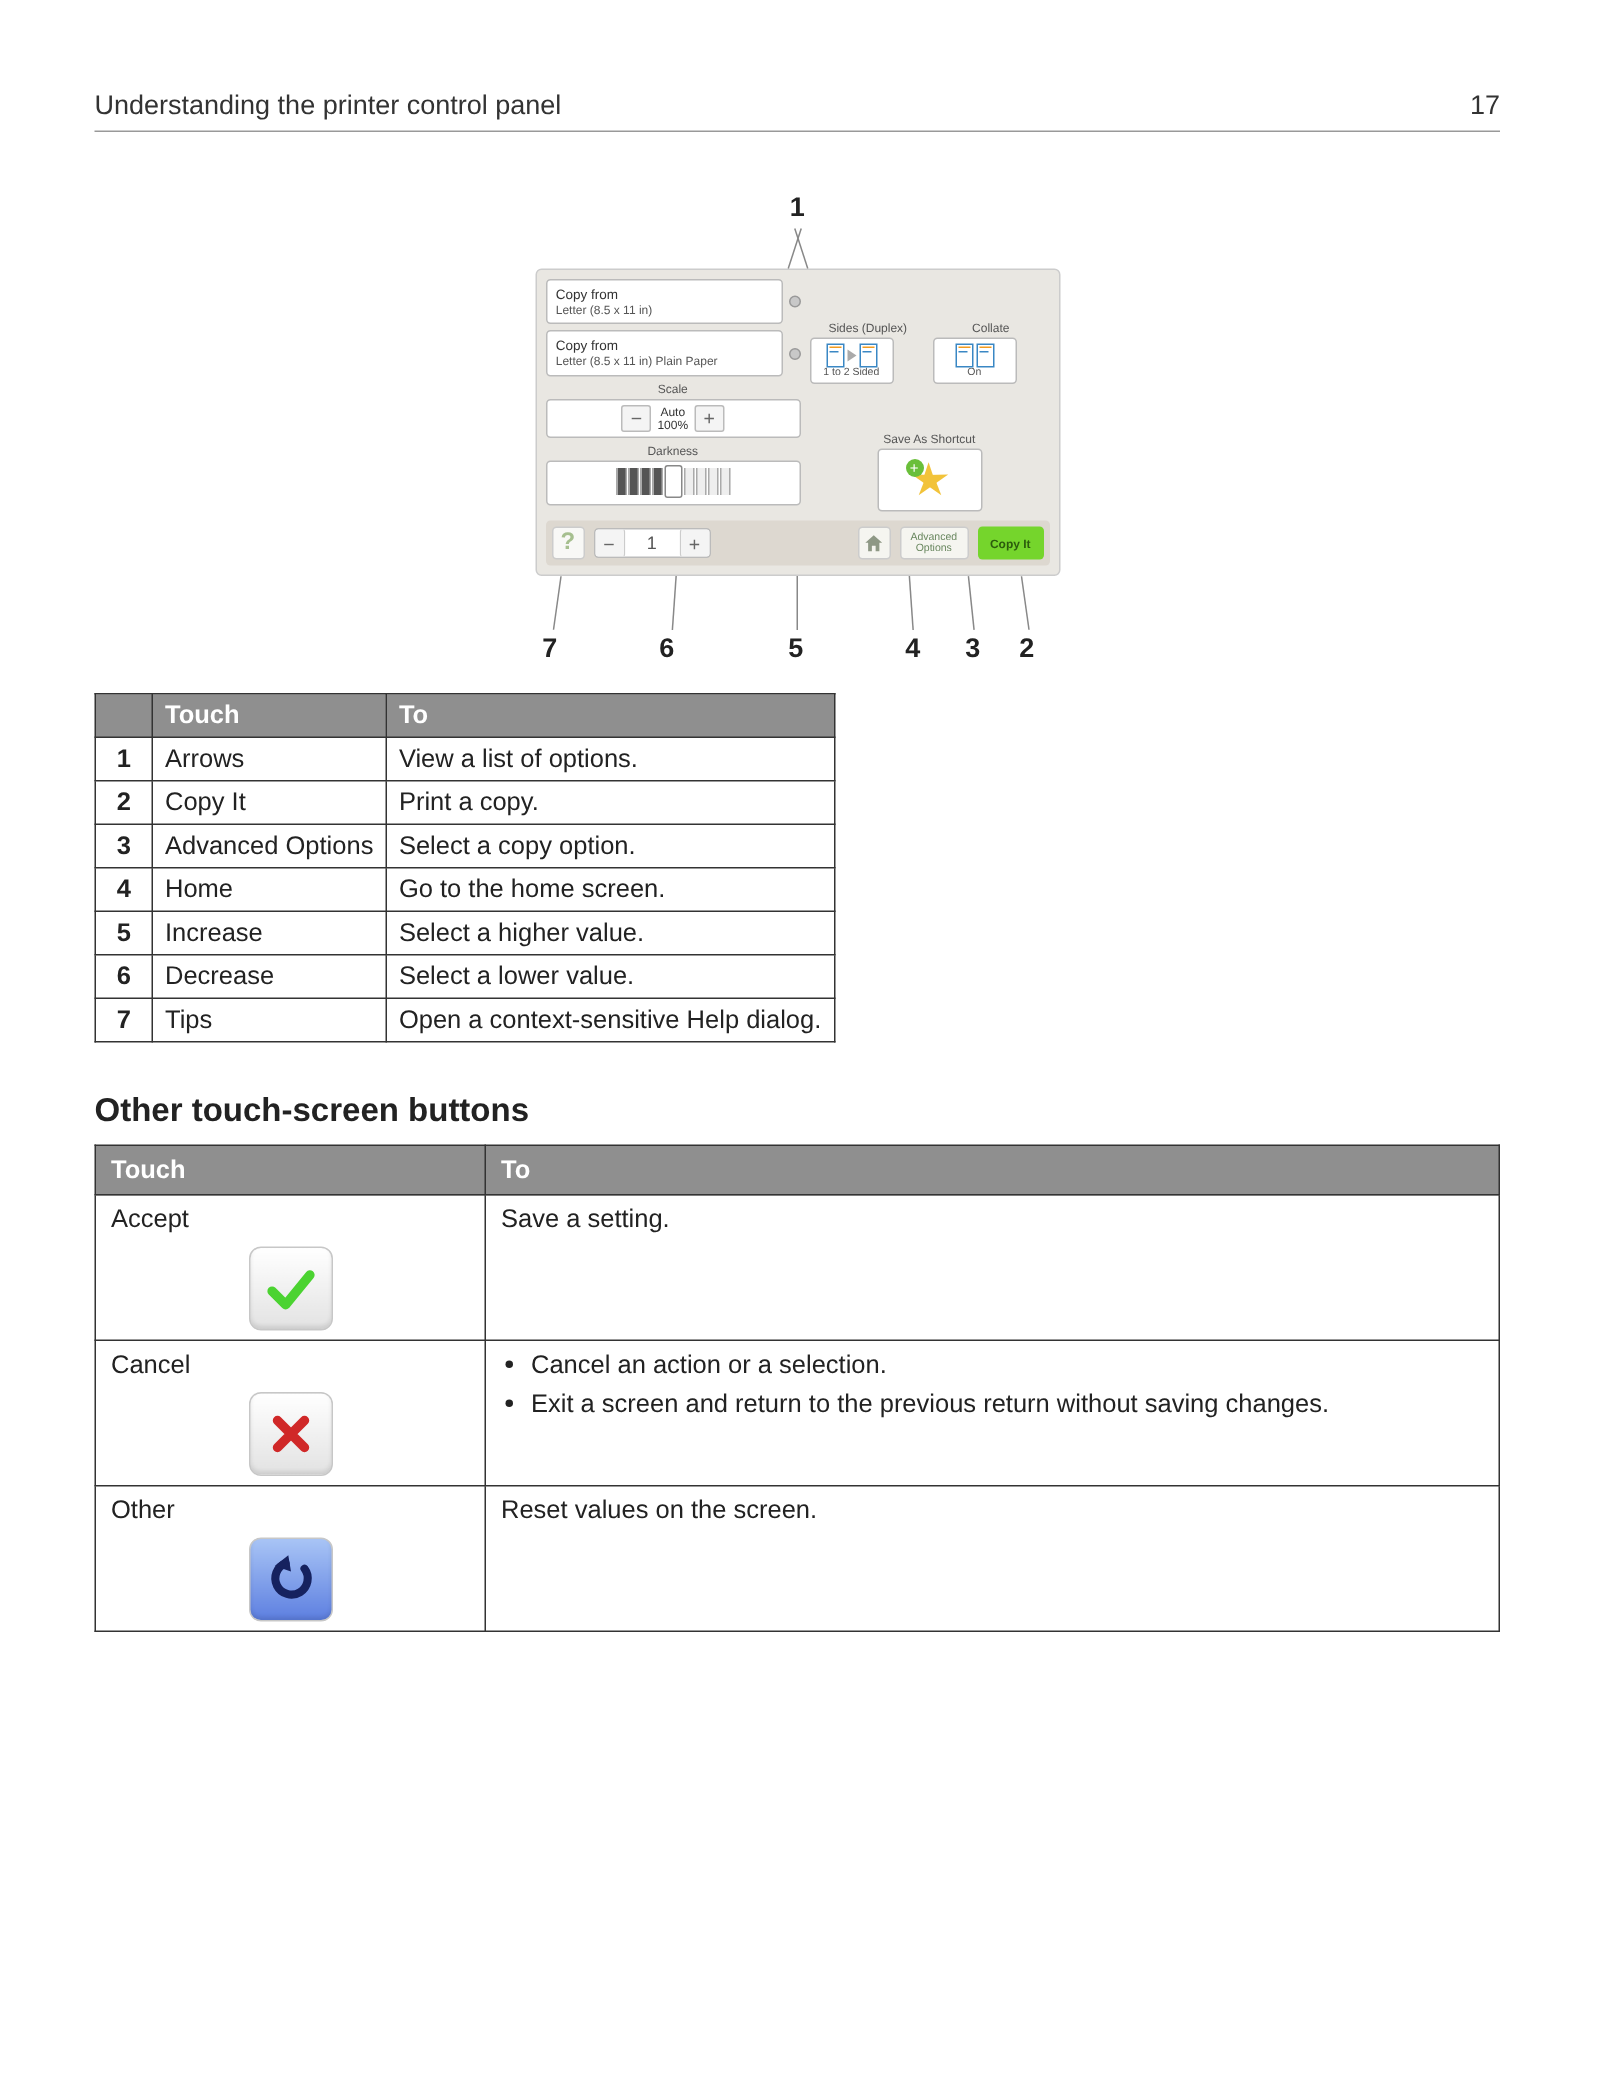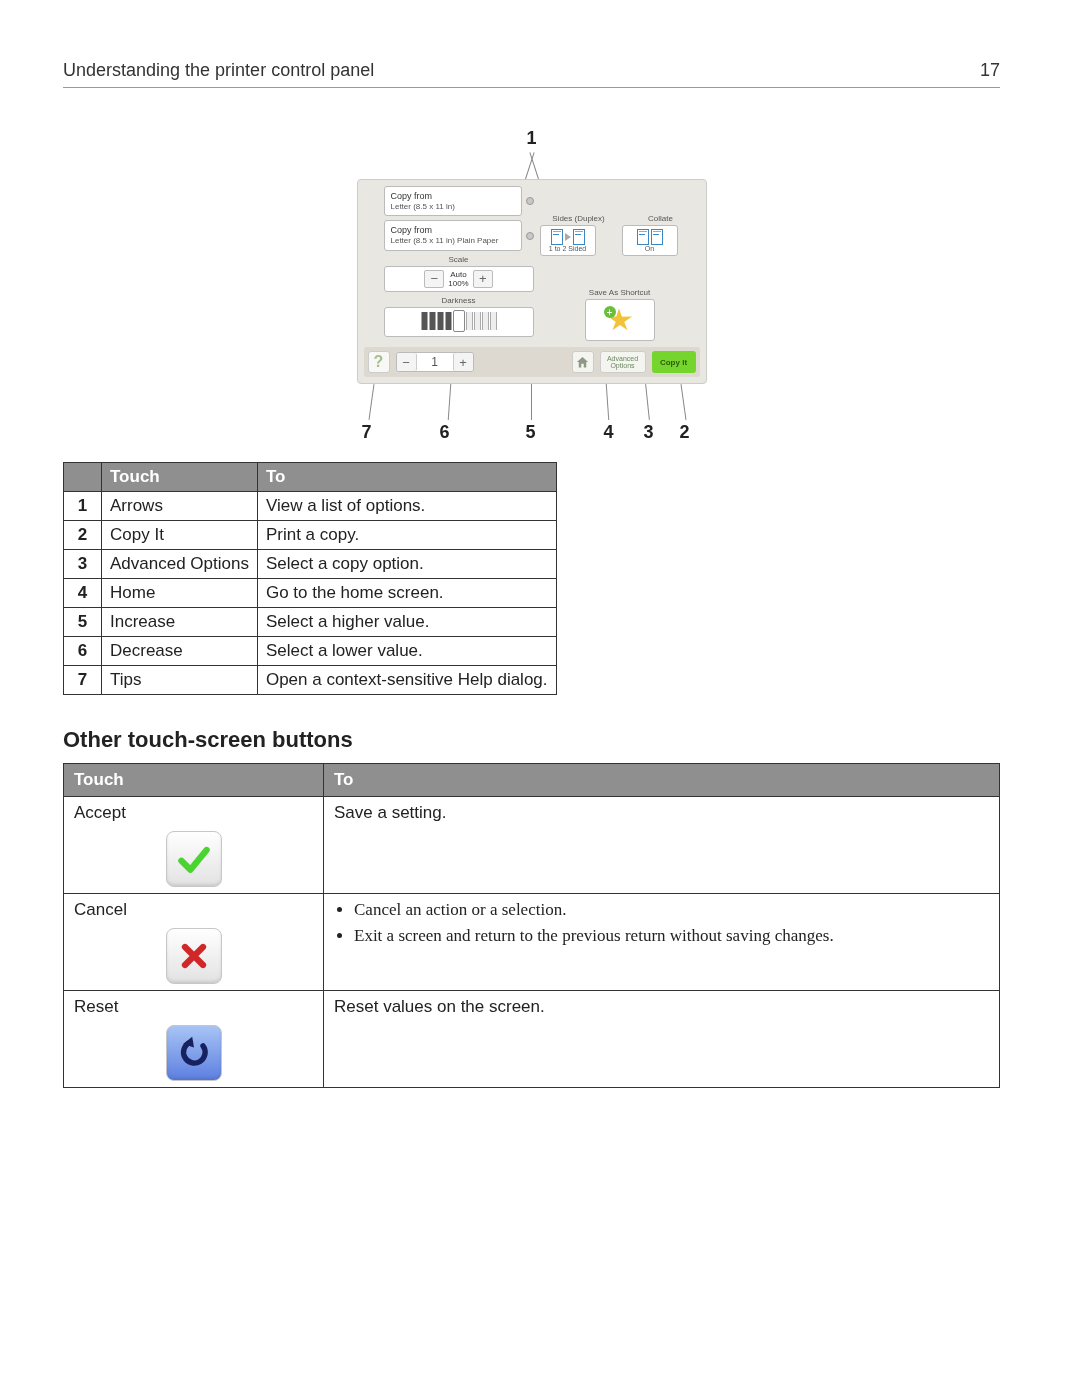--- a/index.html
+++ b/index.html
@@ -49,21 +49,21 @@
     background: #e9e7e2;
     border: 1px solid #ccc;
     border-radius: 4px;
     padding: 6px;
     width: 350px;
     margin: 0 auto;
     font-size: 9px;
     color: #333;
   }
   .panel-row { display: flex; gap: 6px; }
-  .panel-left { flex: 1; display: flex; flex-direction: column; gap: 4px; margin-left: 20px; }
+  .panel-left { flex: 1; display: flex; flex-direction: column; gap: 4px; }
   .panel-card {
     background: #fff;
     border: 1px solid #bbb;
     border-radius: 3px;
     padding: 4px 6px;
     text-align: left;
     line-height: 1.2;
   }
   .panel-card .lbl { font-size: 9px; }
   .panel-card .sub { font-size: 8px; color: #555; }
@@ -259,21 +259,21 @@
     border: 1px solid #c7c7c7;
     border-radius: 8px;
     background: linear-gradient(#fff,#e2e2e2);
     display:flex;align-items:center;justify-content:center;
     box-shadow: inset 0 -2px 3px rgba(0,0,0,.1);
   }
   .touch-cell .icon-box.reset {
     background: linear-gradient(#a8c4f5,#5d7fe0);
   }
   .icon-box svg { width: 36px; height: 36px; }
-  ul.actions { margin: 0 0 0 20px; padding:0;font-family:Liberation Serif, serif; }
+  ul.actions { margin: 0 0 0 20px; padding:0; }
   ul.actions li { margin-bottom: 6px; }
 </style>
 </head>
 <body>
 
 <div class="page">
   <div class="page-header">
     <span>Understanding the printer control panel</span>
     <span>17</span>
   </div>
@@ -481,21 +481,21 @@
           </td>
           <td>
             <ul class="actions">
               <li>Cancel an action or a selection.</li>
               <li>Exit a screen and return to the previous return without saving changes.</li>
             </ul>
           </td>
         </tr>
         <tr>
           <td class="touch-cell">
-            <div>Reset</div>
+            <div>Other</div>
             <div class="icon-box reset">
               <svg viewBox="0 0 40 40">
                 <path d="M30 12 A12 12 0 1 1 16 8" stroke="#16225f" stroke-width="6" fill="none" stroke-linecap="round"></path>
                 <path d="M18 2 L8 10 L20 14 Z" fill="#16225f"></path>
               </svg>
             </div>
           </td>
           <td>Reset values on the screen.</td>
         </tr>
       </tbody>

